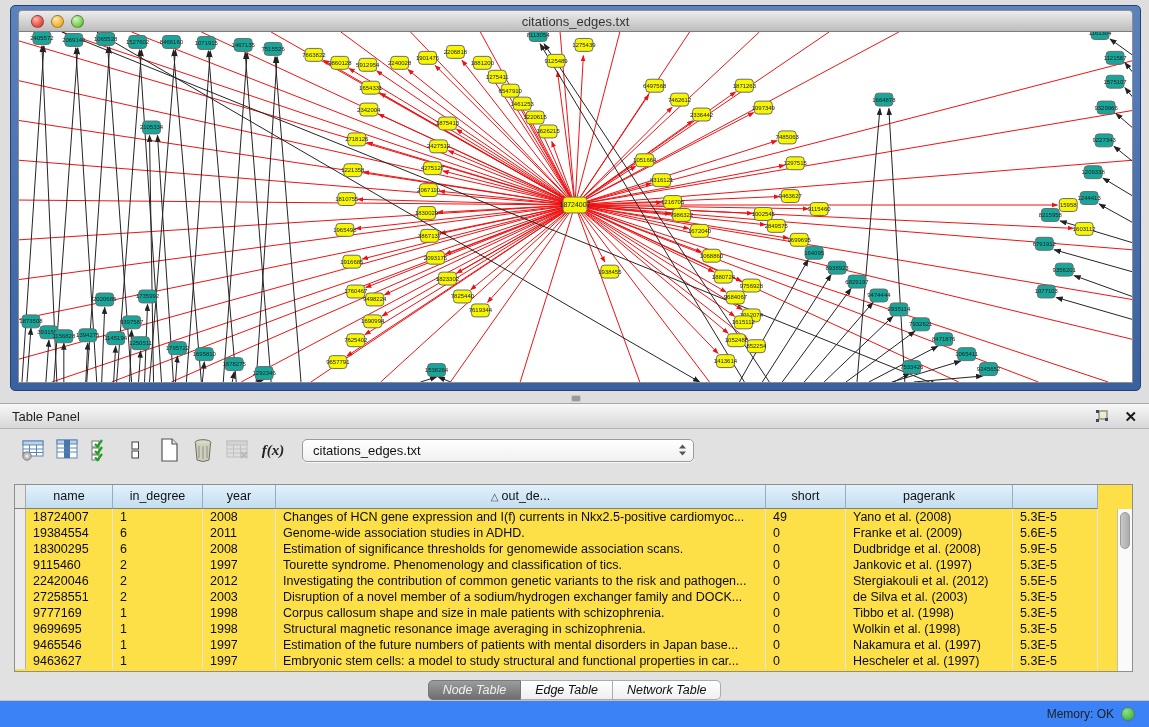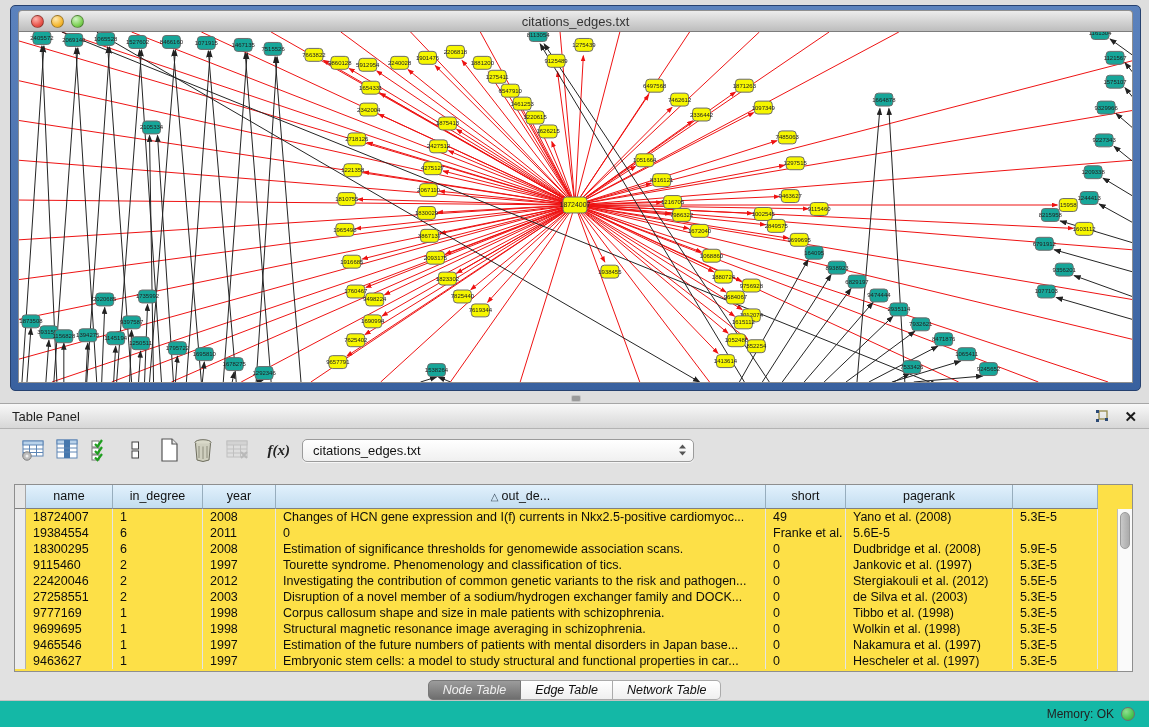--- a/index.html
+++ b/index.html
@@ -52,21 +52,21 @@
     background:linear-gradient(#f8f8f8,#d7d7d7); border-bottom:1px solid #b3b3b3;
   }
   .panel-title { font-size:13px; color:#1f1f1f; }
   .panel-header .spacer { flex:1; }
   .float-icon svg { display:block; }
   .close-icon { margin-left:14px; font-size:15px; font-weight:bold; color:#1a1a1a; line-height:1; cursor:default; }
 
   .toolbar { display:flex; align-items:center; height:42px; padding-left:18px; }
   .tool { width:30px; height:28px; margin-right:4px; display:flex; align-items:center; justify-content:center; }
   .tool.disabled { opacity:.45; }
-  .fx { font-family:"Liberation Serif", serif; font-style:italic; font-weight:bold; font-size:15px; color:#222; width:34px; text-align:right; }
+  .fx { font-family:"Liberation Serif", serif; font-style:italic; font-weight:bold; font-size:15px; color:#222; width:34px; text-align:center; }
   .combo {
     width:392px; height:23px; margin-left:12px; padding:0 6px 0 10px;
     border:1px solid #9b9b9b; border-radius:5px;
     background:linear-gradient(#ffffff,#f0f0f0);
     display:flex; align-items:center; font-size:13px; color:#111;
     box-shadow:0 1px 0 rgba(255,255,255,.7);
   }
   .combo .combo-label { flex:1; }
 
   .table-wrap {
@@ -104,21 +104,21 @@
     background:linear-gradient(#ffffff,#efefef); color:#111;
     border:1px solid #ababab; border-left:none; cursor:default;font-style:italic;
   }
   .seg:first-child { border-left:1px solid #ababab; border-radius:5px 0 0 5px; }
   .seg:last-child { border-radius:0 5px 5px 0; }
   .seg.active { background:linear-gradient(#9c9c9c,#6e6e6e); color:#f0f0f0; border-color:#787878; }
 
   
   .status-bar {
     position:absolute; left:0; top:700px; width:1149px; height:27px;
-    background:#14b8a6; border-top:1px solid #c2c2c2;
+    background:#3b82f6; border-top:1px solid #c2c2c2;
     display:flex; align-items:center; justify-content:flex-end; padding-right:14px;
   }
   .memory-label { font-size:12px; color:#222; margin-right:7px; }
   .memory-dot {
     width:14px; height:14px; border-radius:50%;
     background:radial-gradient(circle at 35% 30%, #8fe08f, #46c24c 65%, #2fa238);
     border:1px solid #6f6f6f;
   }
 </style>
 </head>
@@ -874,20 +874,21 @@
           <div>49</div>
           <div>Yano et al. (2008)</div>
           <div>5.3E-5</div>
           <div></div>
         </div>
         <div class="grid-row body-row">
           <div class="gutter"></div>
           <div>19384554</div>
           <div>6</div>
           <div>2011</div>
+          <div>Genome-wide association studies in ADHD.</div>
           <div>0</div>
           <div>Franke et al. (2009)</div>
           <div>5.6E-5</div>
           <div></div>
         </div>
         <div class="grid-row body-row">
           <div class="gutter"></div>
           <div>18300295</div>
           <div>6</div>
           <div>2008</div>

